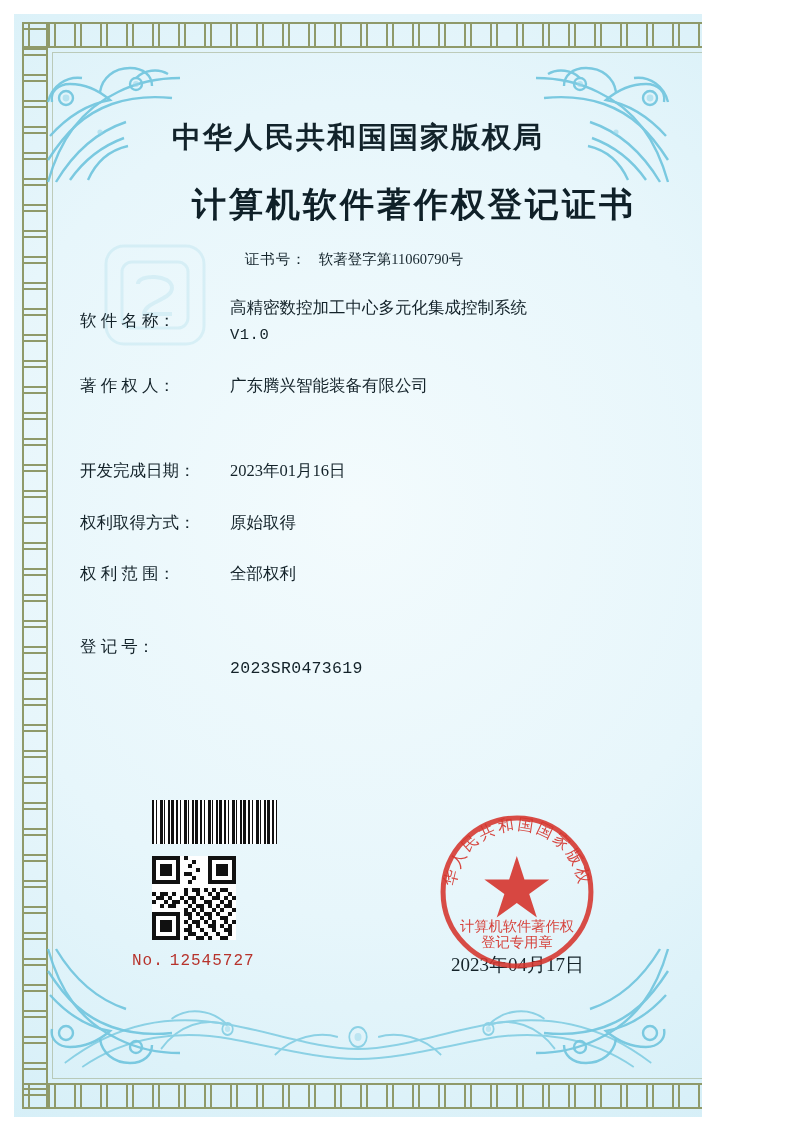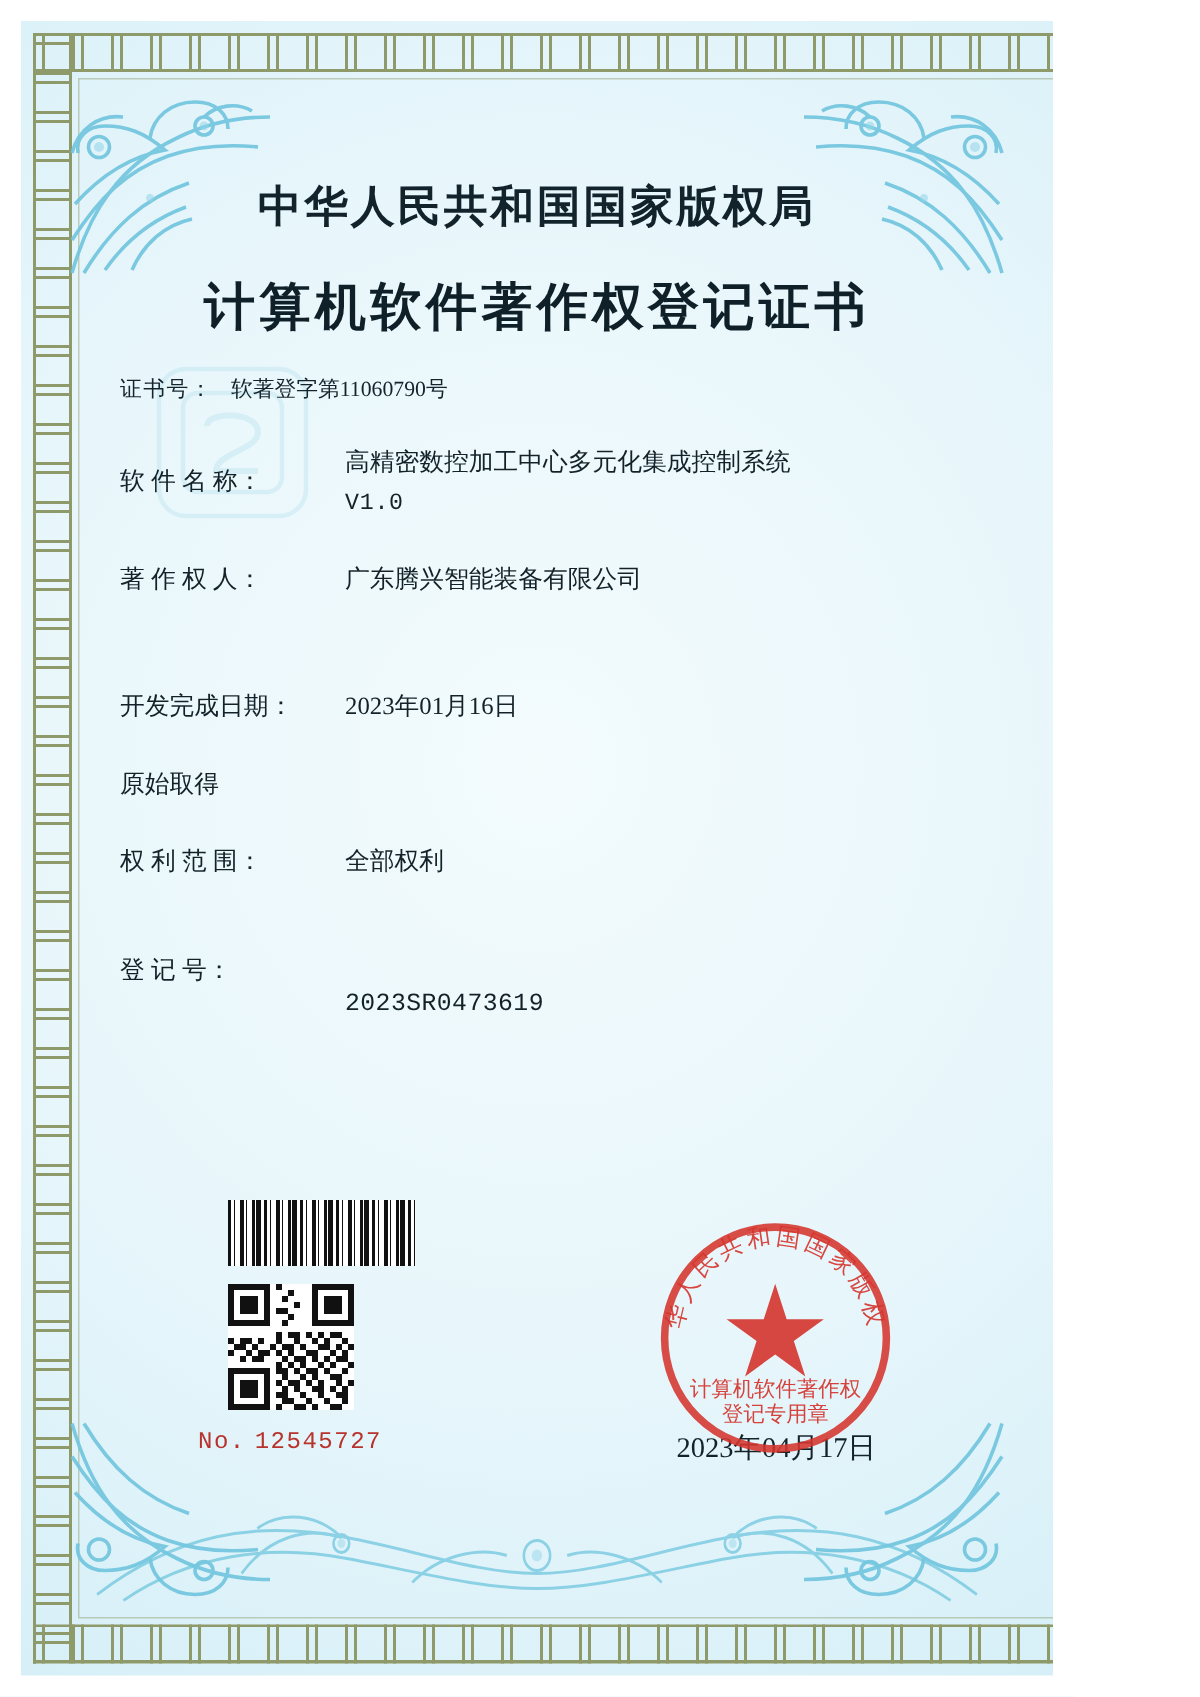--- a/index.html
+++ b/index.html
@@ -126,29 +126,29 @@
 
   .issuer {
     text-align: center;
     font-size: 29px;
     letter-spacing: 2px;
     font-weight: bold;
     color: #12232b;
     margin-bottom: 24px;
   }
   .cert-title {
-    text-align: center;
+    text-align: right;
     font-size: 34px;
     font-weight: bold;
     letter-spacing: 3px;
     color: #0f2028;
     margin-bottom: 22px;
   }
   .cert-no {
-    text-align: left;
+    text-align: center;
     font-size: 14.5px;
     color: #14242c;
     margin-right: 8px;
     margin-bottom: 26px;
   }
   .cert-no .cn-label { letter-spacing: 1px; }
   .cert-no .cn-value { margin-left: 12px; }
 
   
   .fields { margin-top: 4px; }
@@ -388,20 +388,21 @@
 
       <div class="gap-block"></div>
 
       <div class="field-row">
         <div class="field-label">开发完成日期：</div>
         <div class="field-value">2023年01月16日</div>
       </div>
 
 
       <div class="field-row">
+        <div class="field-label">权利取得方式：</div>
         <div class="field-value">原始取得</div>
       </div>
 
       <div class="field-row">
         <div class="field-label">权 利 范 围：</div>
         <div class="field-value">全部权利</div>
       </div>
 
       <div class="field-row">
         <div class="field-label">登 记 号：</div>

